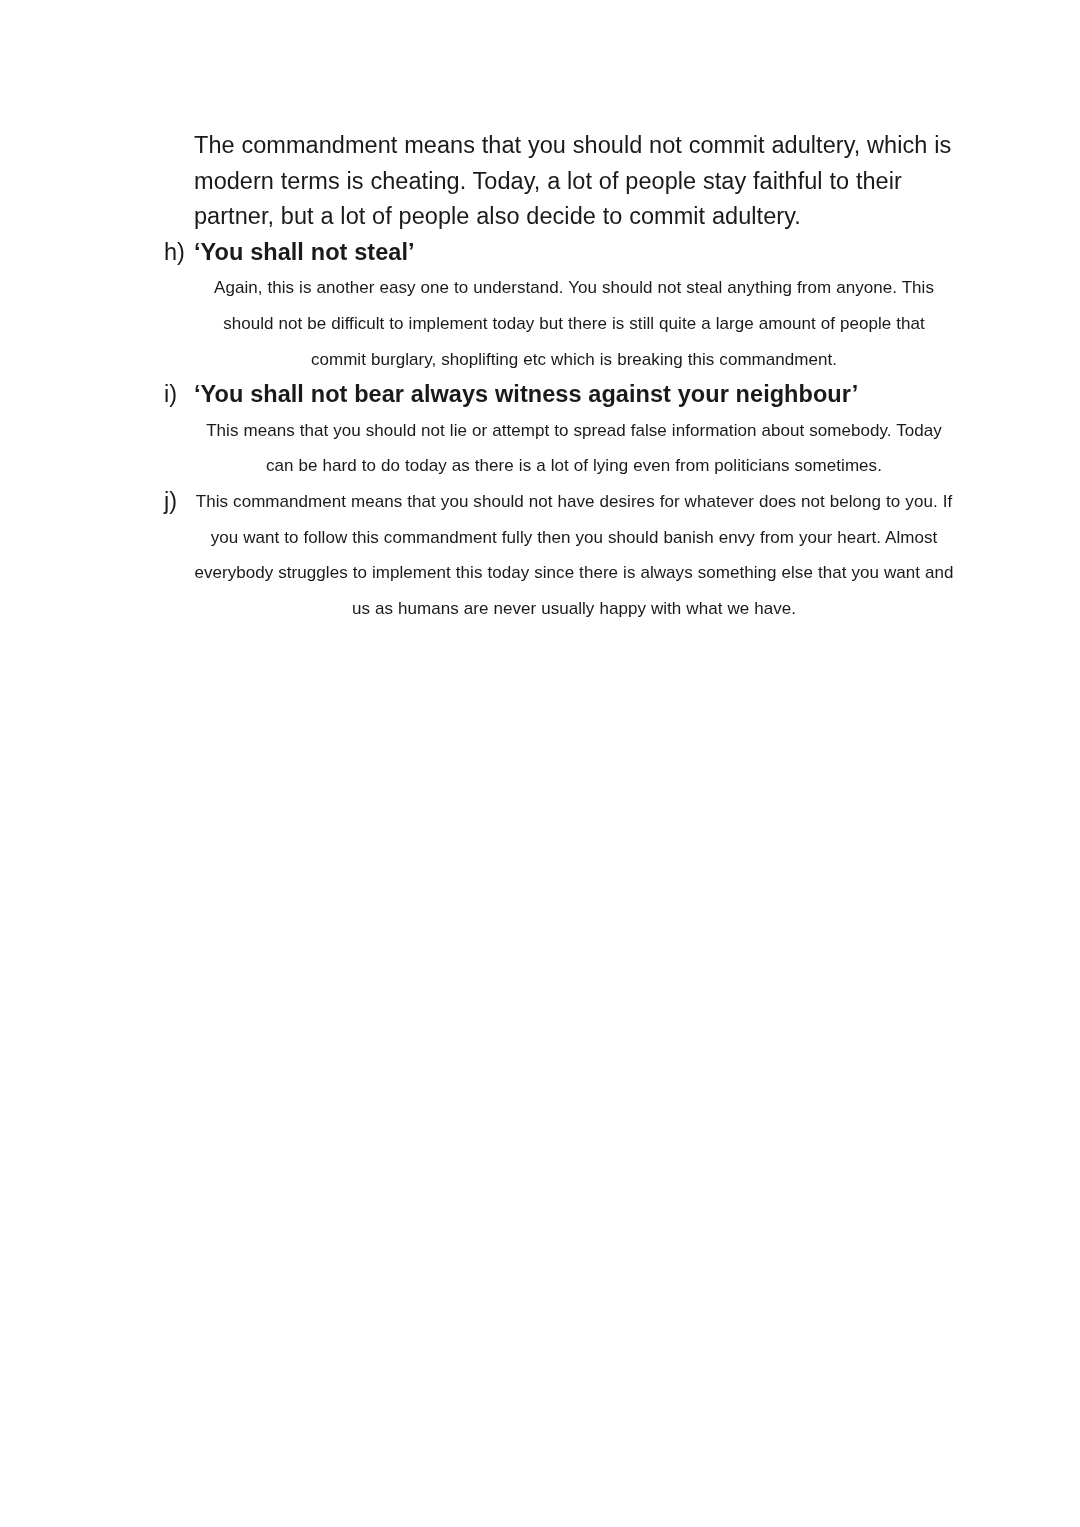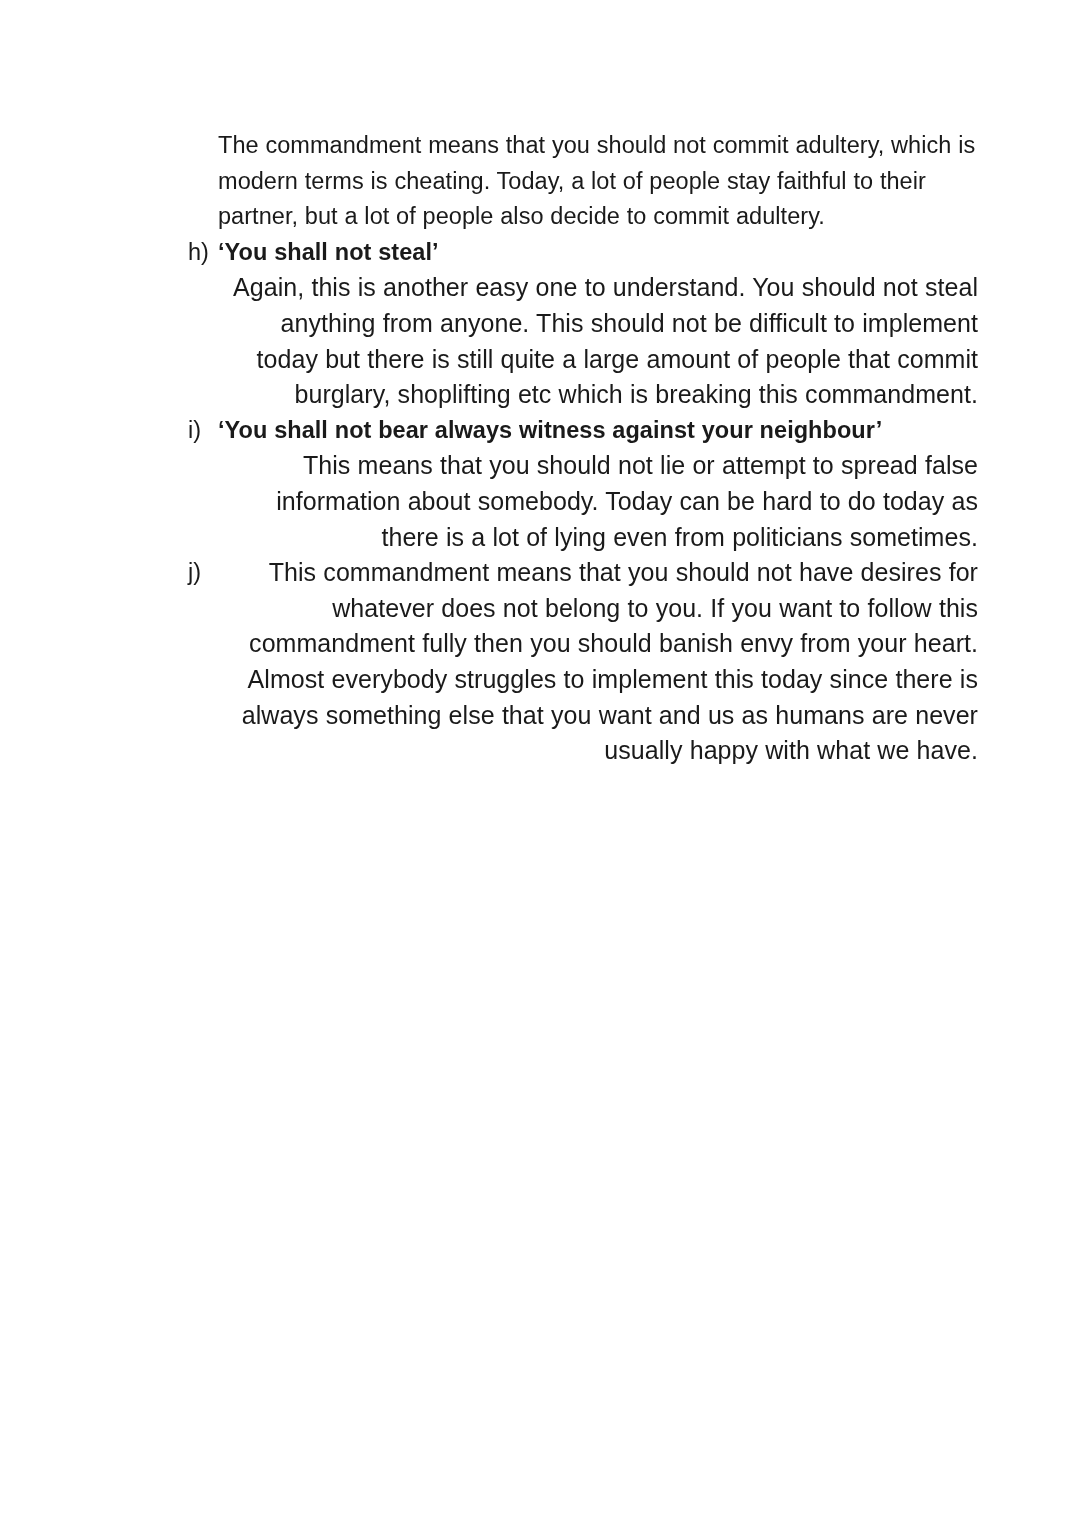--- a/index.html
+++ b/index.html
@@ -17,21 +17,20 @@
     overflow: hidden;
     font-family: "Liberation Sans", sans-serif;
     color: #1a1a1a;
   }
 
   .doc-body {
     position: absolute;
     left: 164px;
     top: 128px;
     width: 790px;
-    margin-left: 24px;
   }
 
   
   .continuation {
     margin: 0;
     padding-left: 30px;
     font-size: 23.5px;
     line-height: 35.6px;
     letter-spacing: 0.05px;
     word-spacing: 0.2px;
@@ -65,23 +64,23 @@
 
   .item-heading {
     margin: 0;
     font-size: 23.5px;
     line-height: 35.6px;
     font-weight: bold;
   }
 
   .item-text {
     margin: 0;
-    font-size: 25px;
+    font-size: 17px;
     line-height: 35.6px;
-    text-align: right;
+    text-align: center;
   }
 </style>
 </head>
 <body>
 
 <div class="page">
   <div class="doc-body">
 
     <p class="continuation">The commandment means that you should not commit adultery, which is modern terms is cheating. Today, a lot of people stay faithful to their partner, but a lot of people also decide to commit adultery.</p>
 

